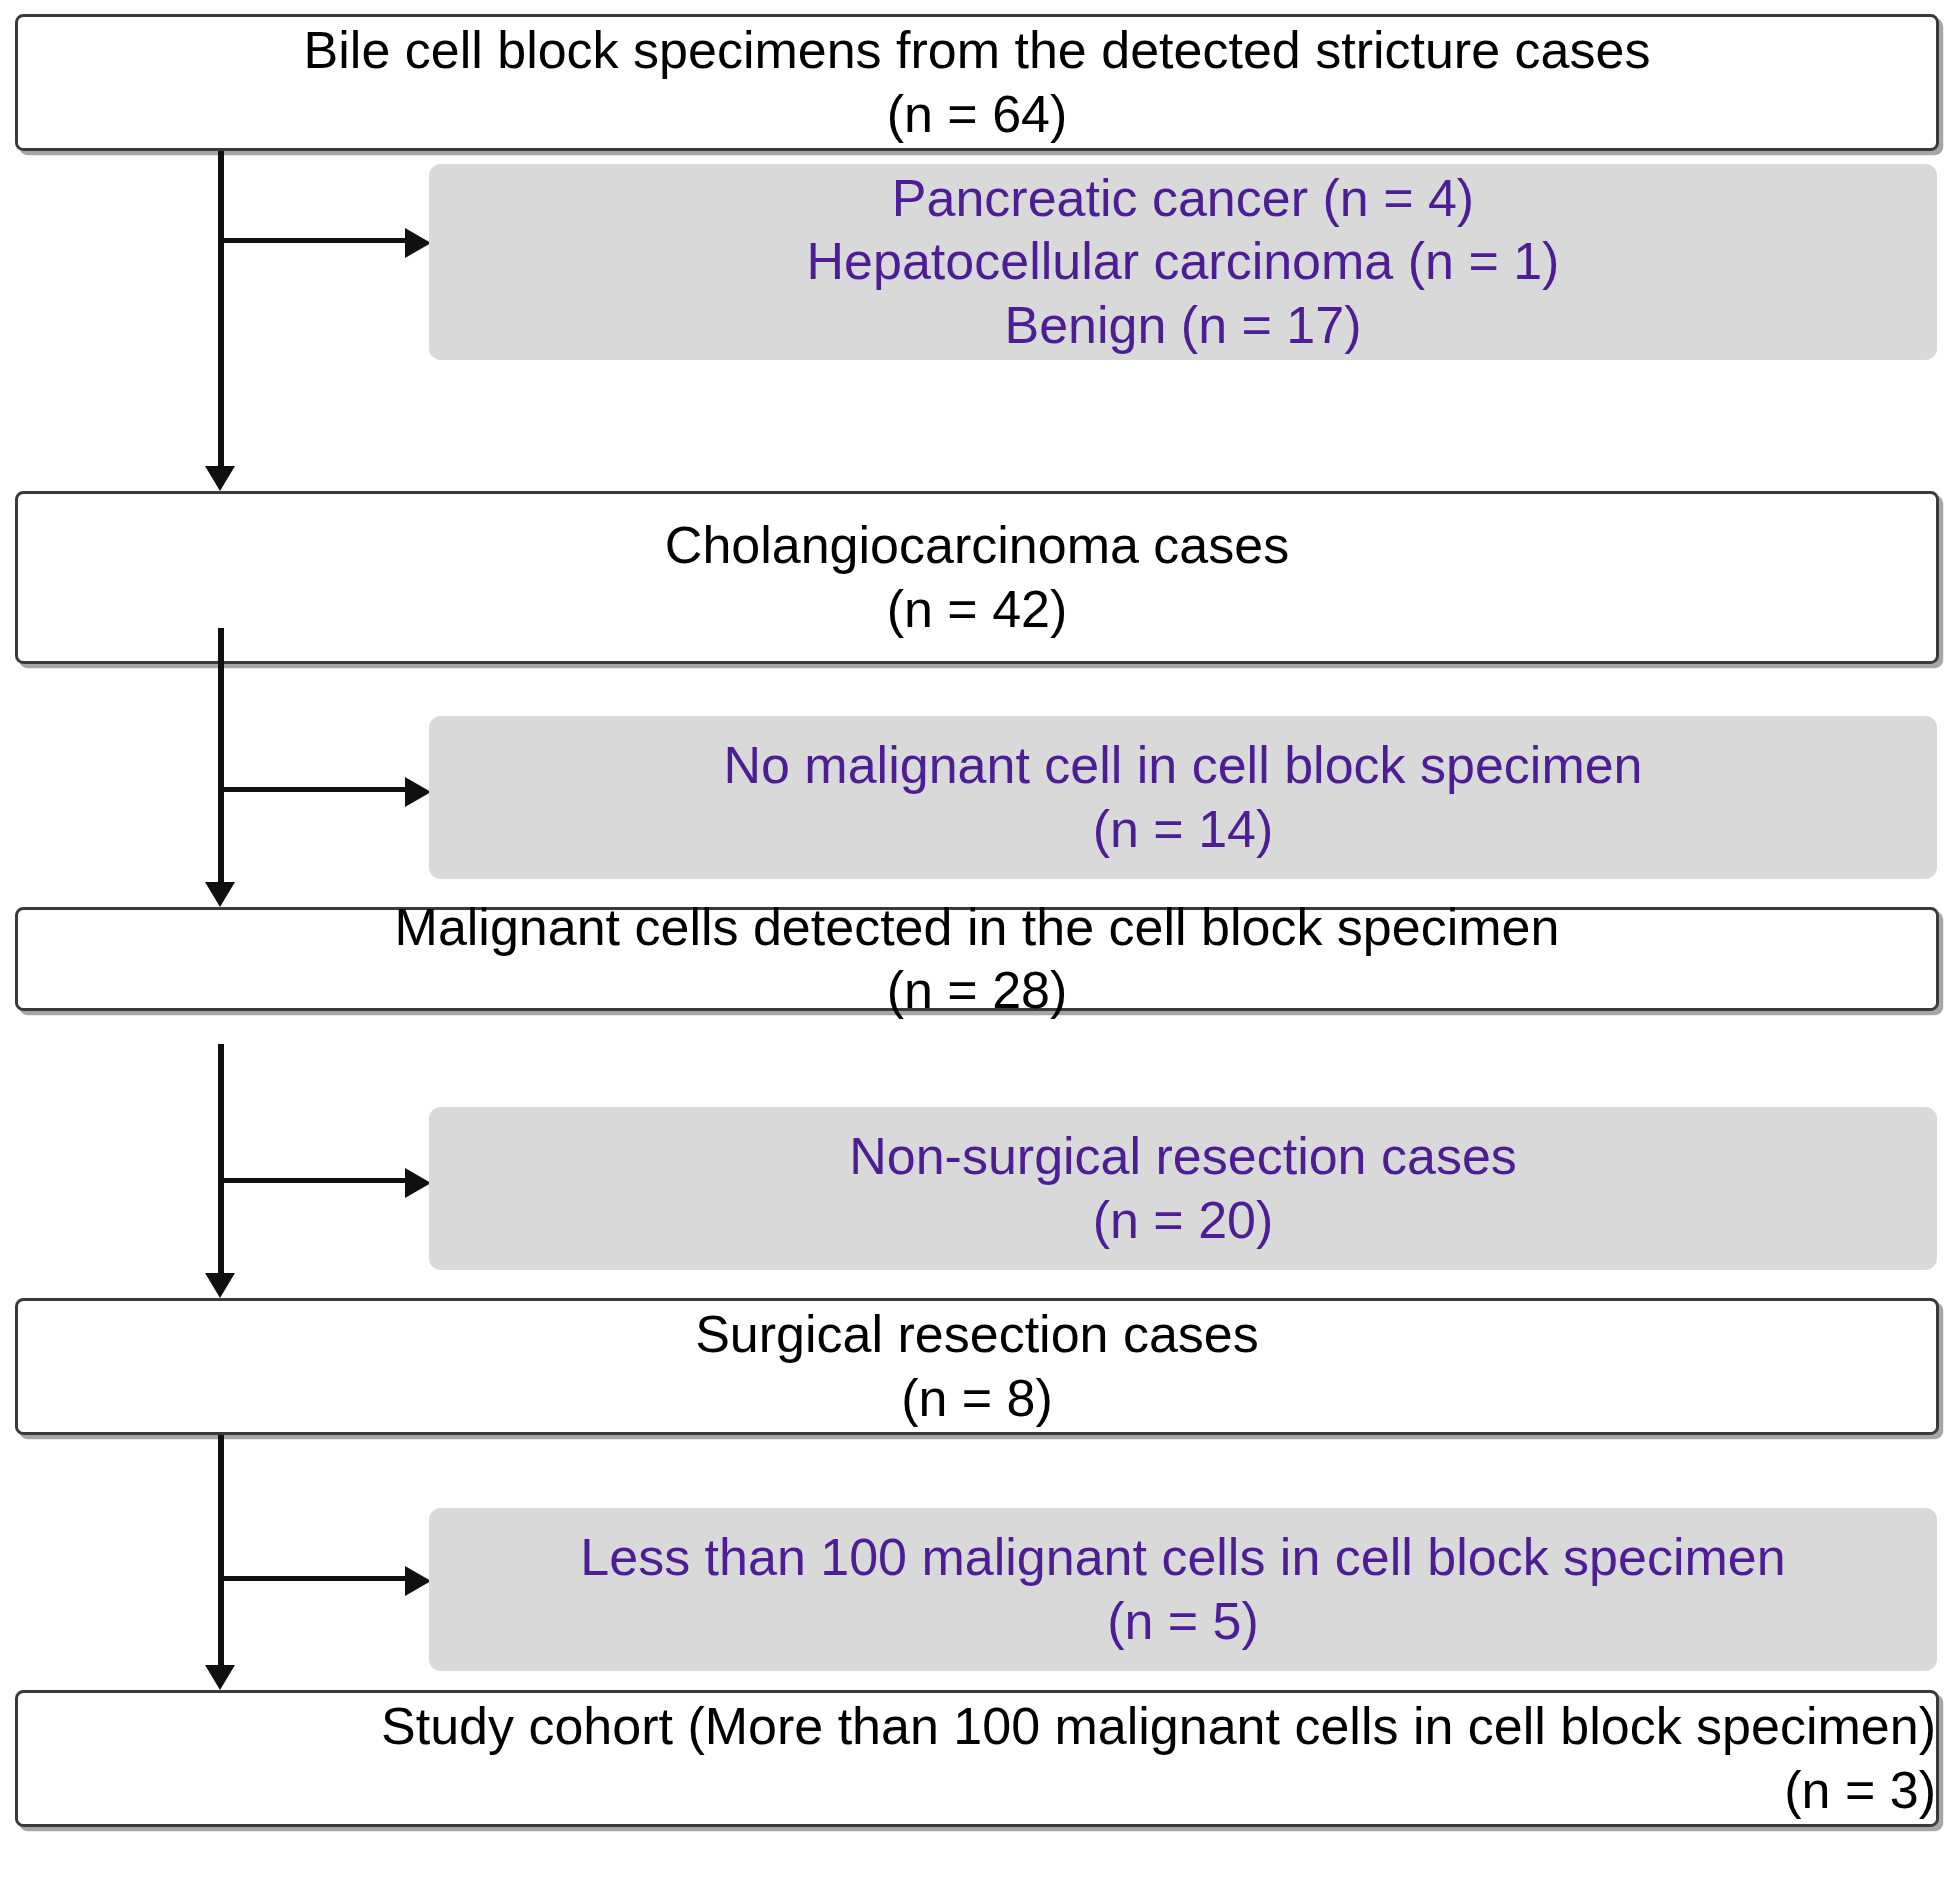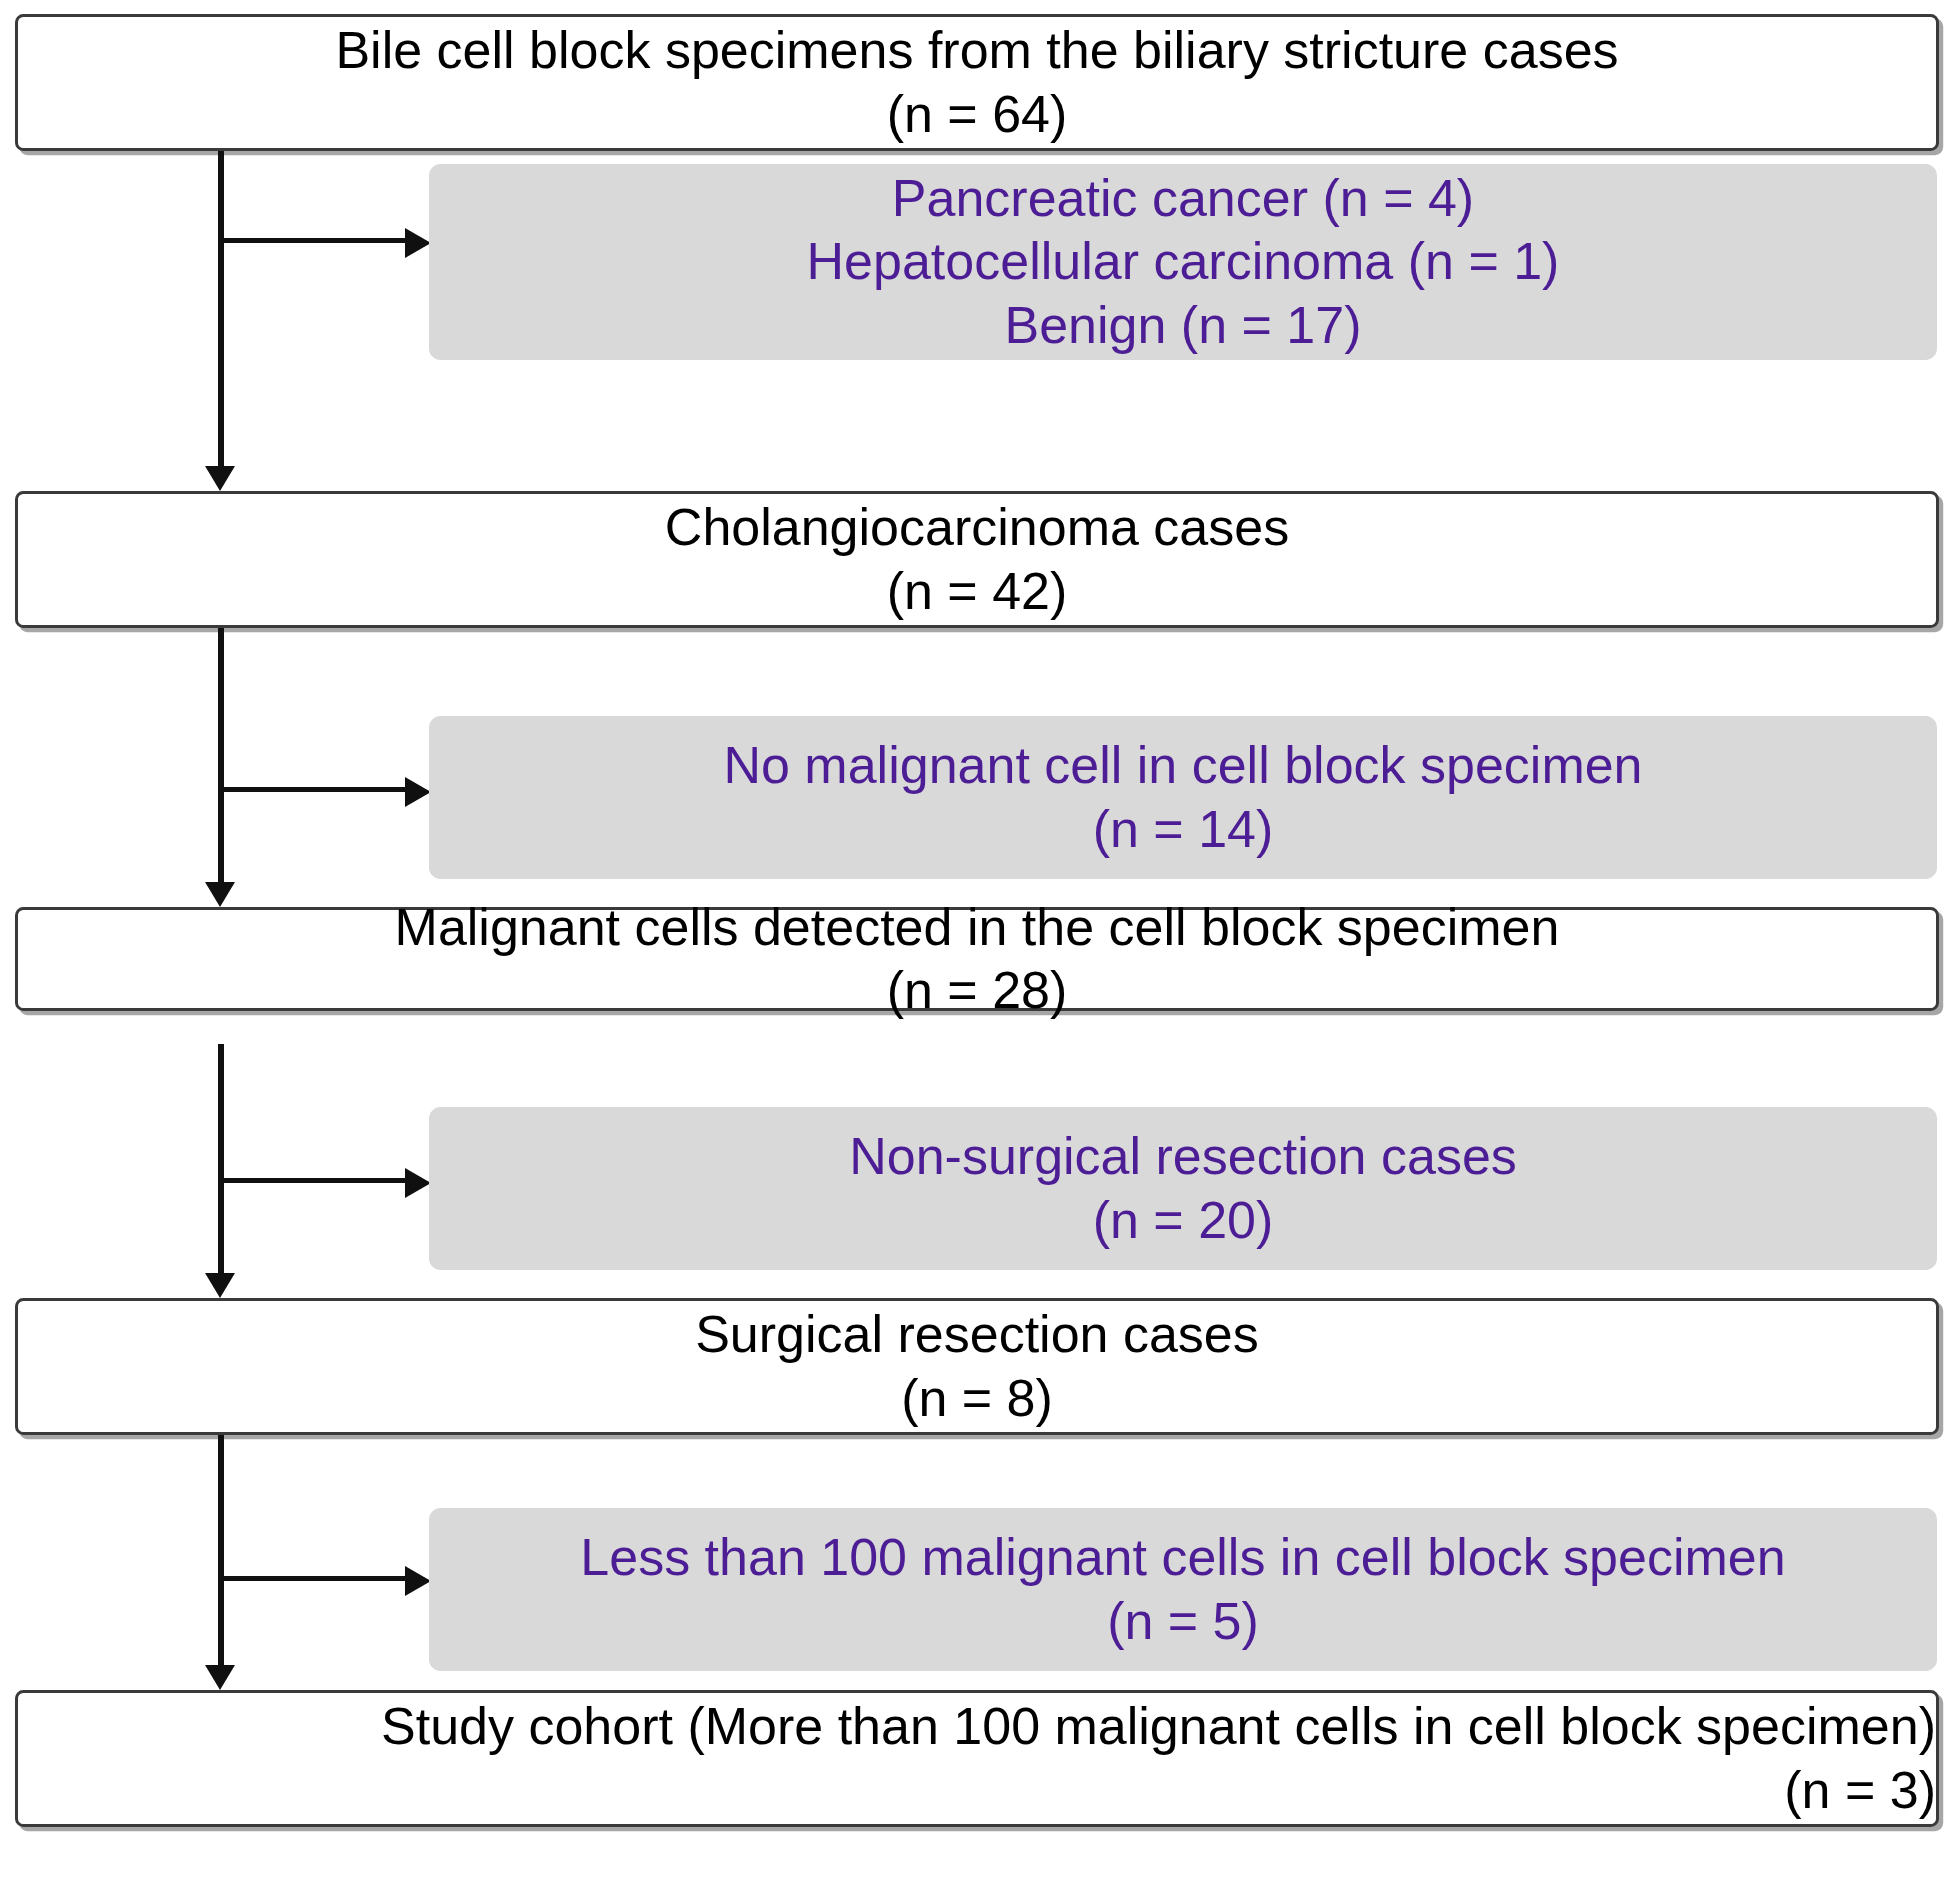--- a/index.html
+++ b/index.html
@@ -88,36 +88,36 @@
     border-bottom: 15px solid transparent;
     border-left: 26.6px solid #101010;
   }
 </style>
 </head>
 <body>
 
 <div id="flow-root">
 
   <div class="main-box" style="top:14px; height:137px;">
-    <span class="box-line">Bile cell block specimens from the biliary stricture cases</span>
+    <span class="box-line">Bile cell block specimens from the detected stricture cases</span>
     <span class="box-line">(n = 64)</span>
   </div>
 
   <div class="v-line" style="left:218px; top:151px; height:320px;"></div>
   <div class="arrow-down" style="left:205px; top:466px;"></div>
   <div class="h-line" style="left:220px; top:238px; width:189px;"></div>
   <div class="arrow-right" style="left:405px; top:228px;"></div>
 
   <div class="excl-box" style="top:164px; height:196px;">
     <span class="box-line">Pancreatic cancer (n = 4)</span>
     <span class="box-line">Hepatocellular carcinoma (n = 1)</span>
     <span class="box-line">Benign (n = 17)</span>
   </div>
 
-  <div class="main-box" style="top:491px; height:137px;">
+  <div class="main-box" style="top:491px; height:173px;">
     <span class="box-line">Cholangiocarcinoma cases</span>
     <span class="box-line">(n = 42)</span>
   </div>
 
   <div class="v-line" style="left:218px; top:628px; height:259px;"></div>
   <div class="arrow-down" style="left:205px; top:882px;"></div>
   <div class="h-line" style="left:220px; top:787px; width:189px;"></div>
   <div class="arrow-right" style="left:405px; top:777px;"></div>
 
   <div class="excl-box" style="top:716px; height:163px;">

